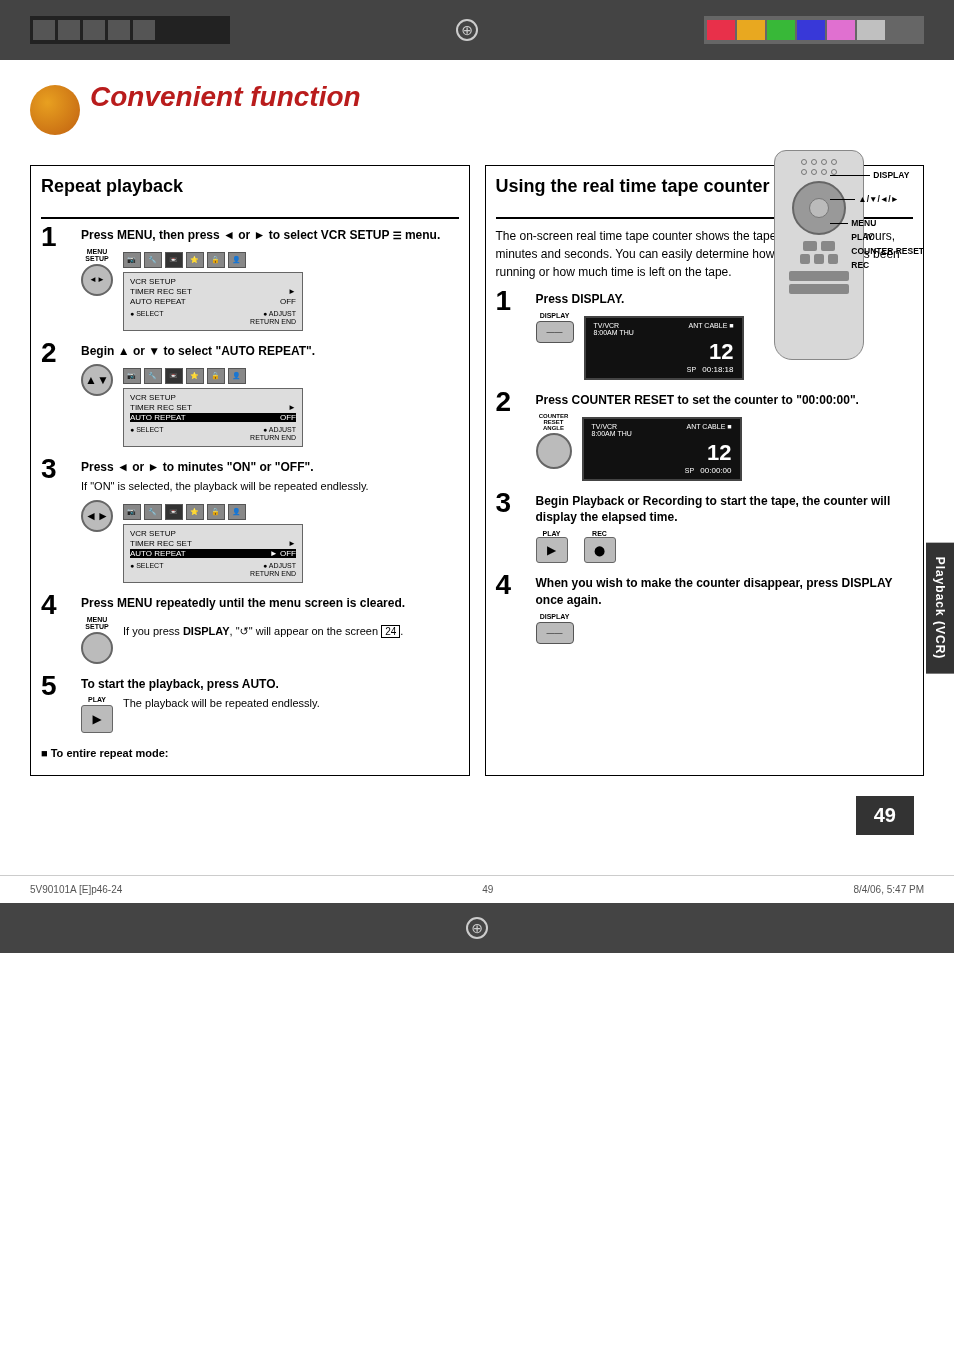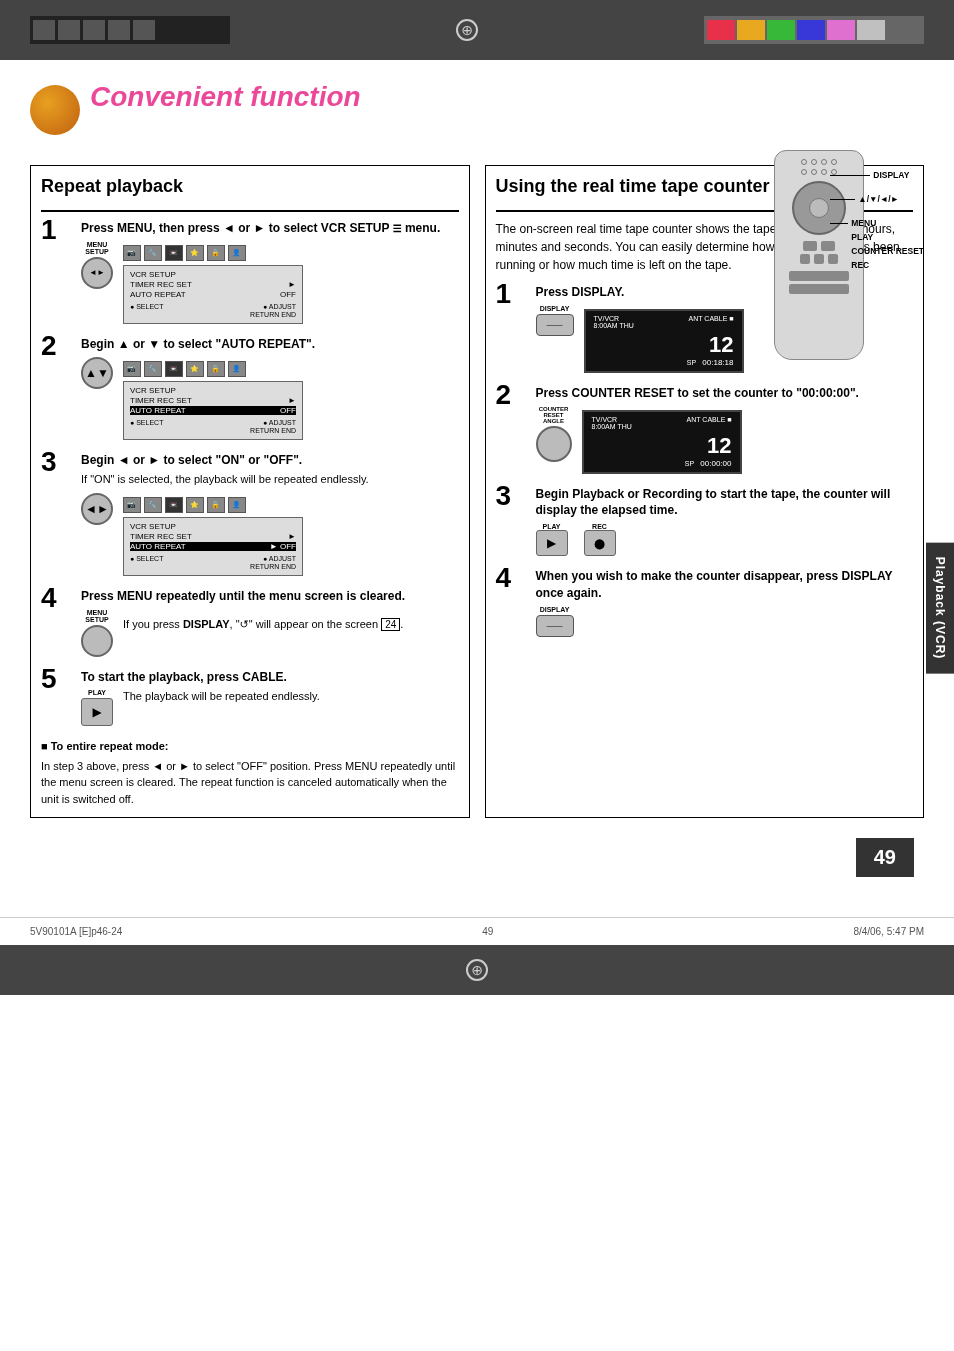--- a/index.html
+++ b/index.html
@@ -74,21 +74,21 @@
       background: radial-gradient(circle at 35% 35%, #e8a020, #c06010);
       border-radius: 50%;
       margin-right: 10px;
       flex-shrink: 0;
       margin-top: 5px;
     }
     .title-text {
       font-size: 28px;
       font-style: italic;
       font-weight: bold;
-      color: #ec4899;
+      color: #b91c1c;
       line-height: 1.2;
     }
 
     
     .remote-area {
       position: absolute;
       top: 90px;
       right: 30px;
       width: 200px;
     }
@@ -108,21 +108,21 @@
       flex: 1;
       border: 1.5px solid #000;
       padding: 10px;
     }
 
     .section-header {
       font-size: 18px;
       font-weight: bold;
       margin-bottom: 8px;
       border-bottom: 2px solid #000;
-      padding-bottom: 13px;
+      padding-bottom: 20px;
     }
 
     .section-intro {
       font-size: 12px;
       line-height: 1.5;
       margin-bottom: 10px;
     }
 
     
     .step-block {
@@ -455,21 +455,21 @@
                 </div>
               </div>
             </div>
           </div>
         </div>
       </div>
 
       <div class="step-block">
         <div class="step-number">3</div>
         <div class="step-content">
-          <div class="step-title">Begin ◄ or ► to select "ON" or "OFF".</div>
+          <div class="step-title">Press ◄ or ► to minutes "ON" or "OFF".</div>
           <div class="step-body">If "ON" is selected, the playback will be repeated endlessly.</div>
           <div class="step-device-area">
             <div style="display:flex;flex-direction:column;align-items:center;gap:2px;">
               <div style="width:32px;height:32px;background:#bbb;border:2px solid #666;border-radius:50%;display:flex;align-items:center;justify-content:center;font-size:12px;">◄►</div>
             </div>
             <div>
               <div class="menu-icon-row">
                 <div class="menu-icon">📷</div>
                 <div class="menu-icon">🔧</div>
                 <div class="menu-icon active">📼</div>
@@ -513,34 +513,33 @@
               <div style="width:32px;height:32px;background:#bbb;border:2px solid #666;border-radius:50%;display:flex;align-items:center;justify-content:center;font-size:8px;"></div>
             </div>
             <div class="step-body" style="margin-top:8px;">If you press <strong>DISPLAY</strong>, "↺" will appear on the screen <span style="border:1px solid #000;padding:0 3px;font-size:10px;">24</span>.</div>
           </div>
         </div>
       </div>
 
       <div class="step-block">
         <div class="step-number">5</div>
         <div class="step-content">
-          <div class="step-title">To start the playback, press CABLE.</div>
+          <div class="step-title">To start the playback, press AUTO.</div>
           <div class="step-device-area">
             <div style="display:flex;flex-direction:column;align-items:center;gap:2px;">
               <div style="font-size:7px;font-weight:bold;text-align:center;">PLAY</div>
               <div style="width:32px;height:28px;background:#bbb;border:1px solid #666;border-radius:3px;display:flex;align-items:center;justify-content:center;font-size:12px;">▶</div>
             </div>
             <div class="step-body" style="margin-top:0;">The playback will be repeated endlessly.</div>
           </div>
         </div>
       </div>
 
       <div class="cancel-note">
         <div class="cancel-note-title">■ To entire repeat mode:</div>
-        <div>In step 3 above, press ◄ or ► to select "OFF" position. Press MENU repeatedly until the menu screen is cleared. The repeat function is canceled automatically when the unit is switched off.</div>
       </div>
     </div>
 
     <div class="right-col">
       <div class="section-header">Using the real time tape counter</div>
       <div class="section-intro">The on-screen real time tape counter shows the tape running time in hours, minutes and seconds. You can easily determine how long the tape has been running or how much time is left on the tape.</div>
 
       <div class="step-block">
         <div class="step-number">1</div>
         <div class="step-content">

